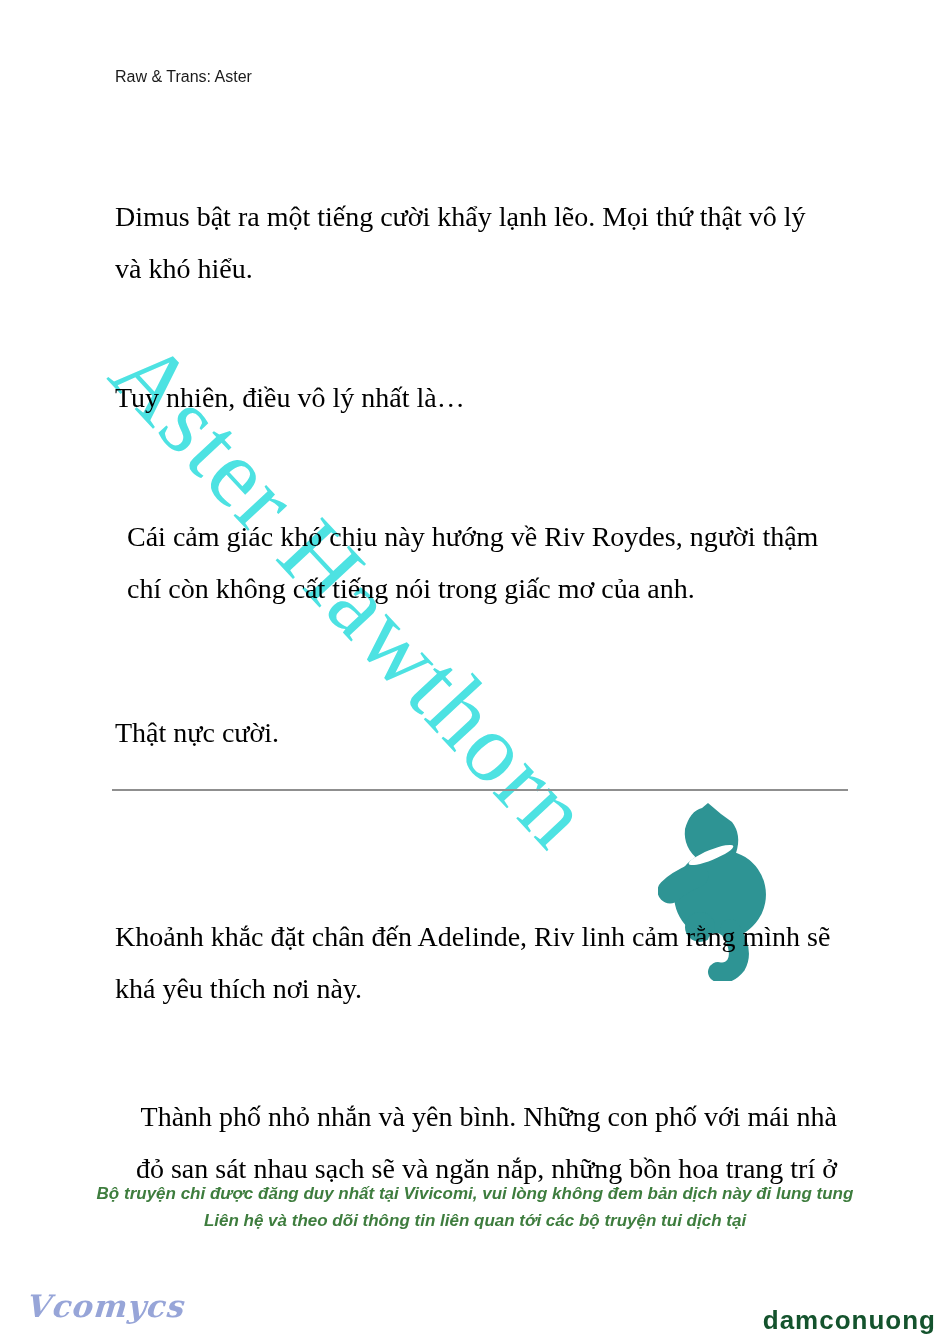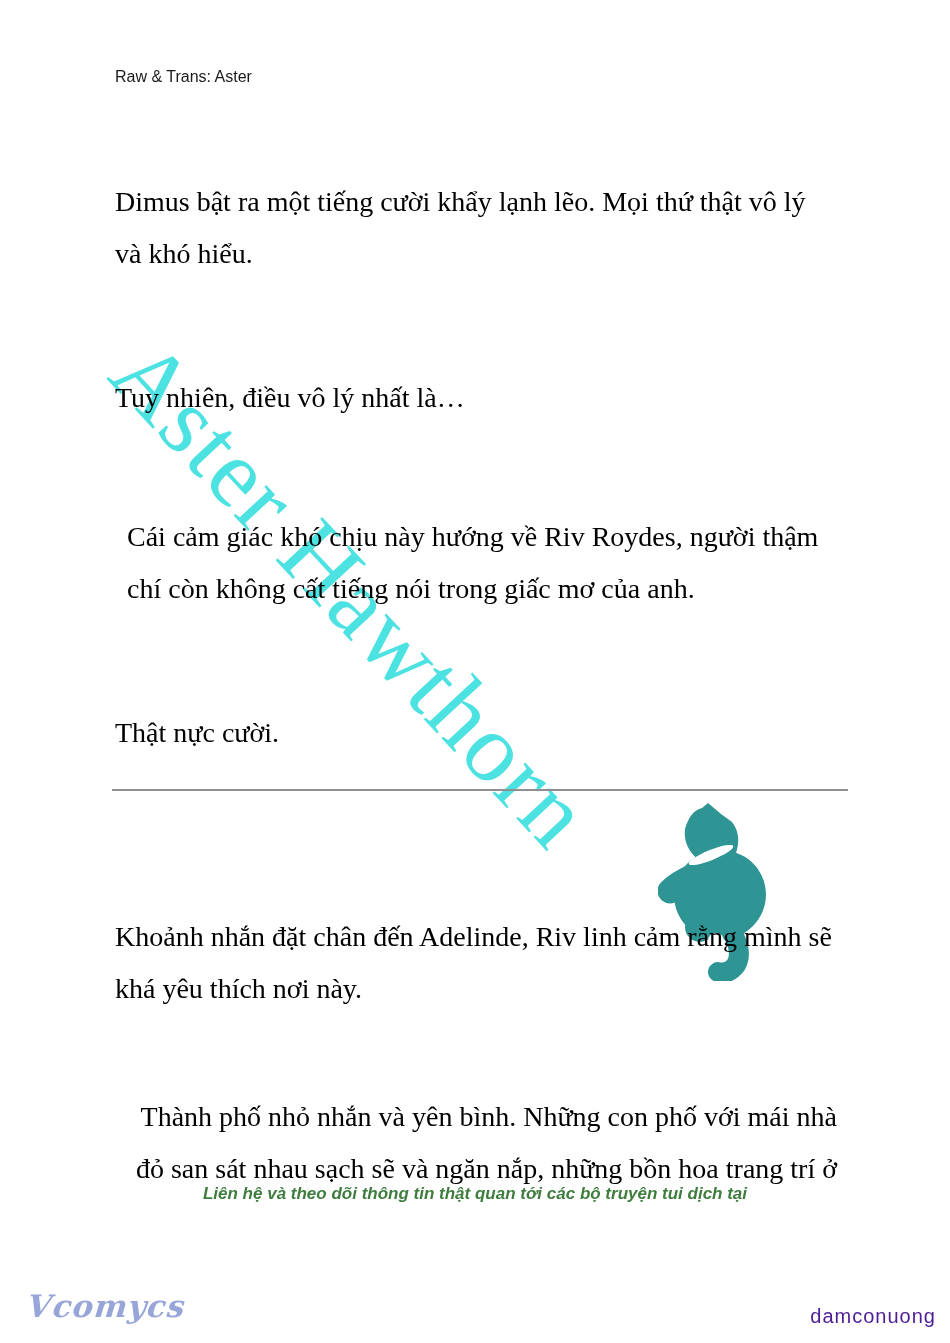--- a/index.html
+++ b/index.html
@@ -52,21 +52,21 @@
 
   .para {
     position: absolute;
     left: 115px;
     width: 722px;
     font-size: 28px;
     line-height: 52px;
     color: #000000;
     text-align: left;
   }
-  .p1 { top: 148px; }
+  .p1 { top: 163px; }
   .p2 { top: 344px; }
   .p3 { top: 483px; margin-left: 12px; }
   .p4 { top: 679px; }
   .p5 { top: 883px; }
   .p6 { top: 1063px; text-align: right; }
 
   .divider {
     position: absolute;
     left: 112px;
     top: 789px;
@@ -101,24 +101,24 @@
     letter-spacing: 1px;
     color: #97A5D8;
     transform: skewX(-6deg);
     text-shadow: 0 0 2px #ffffff;
   }
   .damconuong-logo {
     position: absolute;
     right: 14px;
     top: 1305px;
     font-family: "Liberation Sans", sans-serif;
-    font-weight: normal;
-    font-size: 20px;
+    font-weight: bold;
+    font-size: 26px;
     letter-spacing: 1px;
-    color: #4c1d95;
+    color: #14532d;
     text-shadow: 0 0 3px #ffffff, 0 0 6px #ffffff;
   }
 </style>
 </head>
 <body>
 
 <div class="page">
 
   <div class="watermark">Aster Hawthorn</div>
 
@@ -147,25 +147,26 @@
 
     <div class="credit-header">Raw &amp; Trans: Aster</div>
 
     <p class="para p1">Dimus bật ra một tiếng cười khẩy lạnh lẽo. Mọi thứ thật vô lý và khó hiểu.</p>
     <p class="para p2">Tuy nhiên, điều vô lý nhất là…</p>
     <p class="para p3">Cái cảm giác khó chịu này hướng về Riv Roydes, người thậm chí còn không cất tiếng nói trong giấc mơ của anh.</p>
     <p class="para p4">Thật nực cười.</p>
 
     <div class="divider"></div>
 
-    <p class="para p5">Khoảnh nhắn đặt chân đến Adelinde, Riv linh cảm rằng mình sẽ khá yêu thích nơi này.</p>
+    <p class="para p5">Khoảnh khắc đặt chân đến Adelinde, Riv linh cảm rằng mình sẽ khá yêu thích nơi này.</p>
     <p class="para p6">Thành phố nhỏ nhắn và yên bình. Những con phố với mái nhà đỏ san sát nhau sạch sẽ và ngăn nắp, những bồn hoa trang trí ở</p>
 
     <div class="footer-note">
-      <span class="fline">Liên hệ và theo dõi thông tin thật quan tới các bộ truyện tui dịch tại</span>
+      <span class="fline">Bộ truyện chỉ được đăng duy nhất tại Vivicomi, vui lòng không đem bản dịch này đi lung tung</span>
+      <span class="fline">Liên hệ và theo dõi thông tin liên quan tới các bộ truyện tui dịch tại</span>
     </div>
 
     <div class="vcomycs-logo">Vcomycs</div>
 
     <div class="damconuong-logo">damconuong</div>
 
   </div>
 </div>
 
 </body></html>

